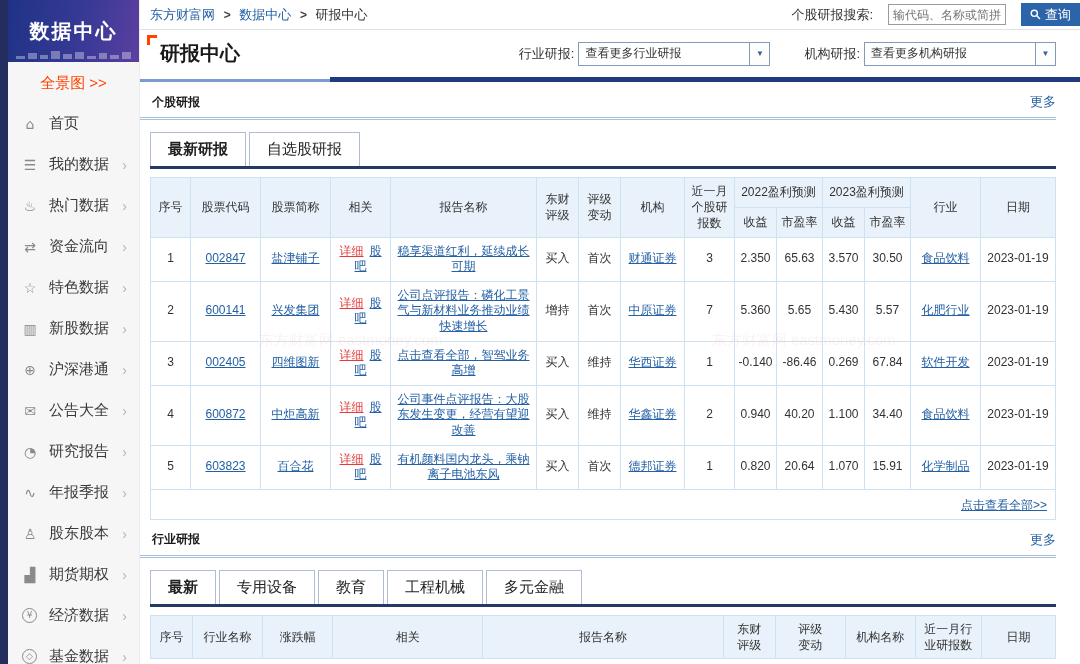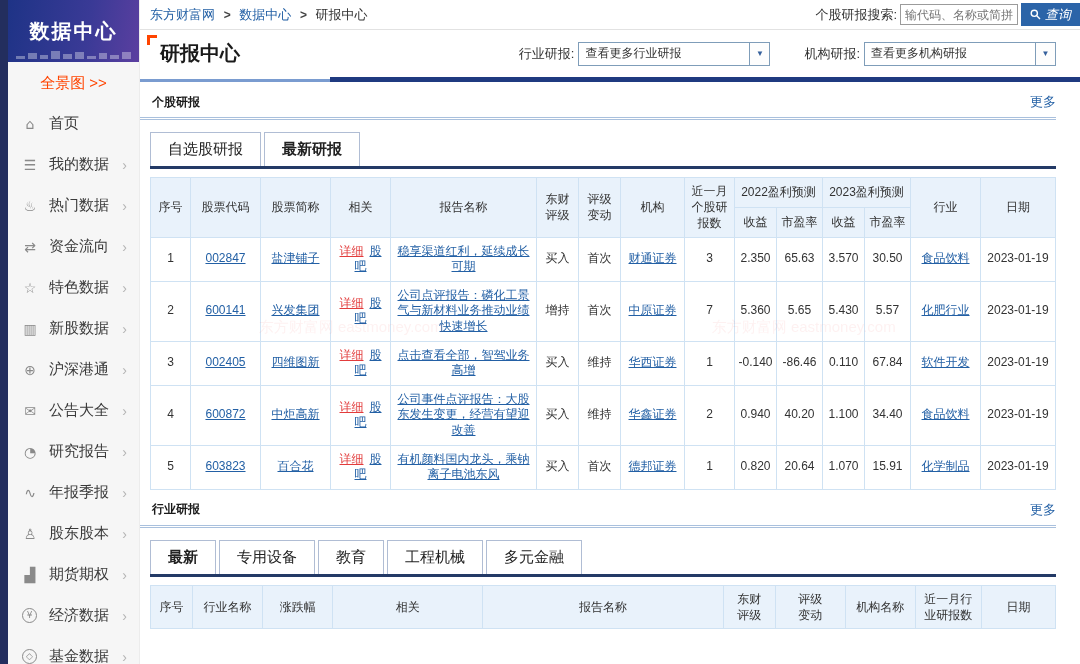--- a/index.html
+++ b/index.html
@@ -24,26 +24,26 @@
   .nav-label { flex:1; }
   .nav-arrow { color:#b5b5b5; font-size:14px; padding-right:4px; }
 
   
   .main { flex:1; background:#fff; display:flex; flex-direction:column; }
   .topbar { height:30px; flex:none; display:flex; align-items:center; justify-content:space-between;
     padding:0 6px 0 10px; border-bottom:1px solid #e2e2e2; }
   .crumbs { font-size:13px; color:#333; }
   .crumb-link { color:#2360a5; cursor:pointer; }
   .crumb-sep { margin:0 5px; color:#444; font-weight:bold; font-size:12px; }
-  .searchbox { display:flex; align-items:center; gap:3px;margin-left:24px; }
+  .searchbox { display:flex; align-items:center; gap:15px;margin-left:24px; }
   .search-label { font-size:13px; color:#333; }
   .search-input { width:118px; height:21px; border:1px solid #9b9b9b; font-size:12px; padding:0 4px; color:#333;
     font-family:"Liberation Sans","DejaVu Sans",sans-serif; }
   .search-btn { display:flex; align-items:center; gap:4px; background:#2b64a8; color:#fff; border:none;
-    height:23px; padding:0 9px; font-size:13px; cursor:pointer; font-family:inherit;font-style:italic; }
+    height:23px; padding:0 9px; font-size:13px; cursor:pointer; font-family:inherit; }
 
   .page-header { height:47px; flex:none; display:flex; align-items:center; padding:0 30px 0 12px; position:relative; }
   .corner-mark { position:absolute; left:7px; top:5px; width:10px; height:10px;
     border-left:3px solid #ff4400; border-top:3px solid #ff4400; }
   .page-title { font-size:20px; font-weight:bold; color:#1a1a1a; padding-left:8px; }
   .filters { margin-left:auto; display:flex; gap:34px; align-items:flex-start; }
   .filter { display:flex; align-items:center; gap:4px; }
   .filter-label { font-size:13px; color:#333; }
   .selectbox { width:192px; height:24px; border:1px solid #7f9db9; display:flex; align-items:center; background:#fff; cursor:pointer; }
   .sel-value { flex:1; font-size:12px; color:#333; padding:0 6px; white-space:nowrap; overflow:hidden; }
@@ -224,22 +224,22 @@
         <span class="dark"></span>
       </div>
 
     <div class="section-head">
       <span class="section-title">个股研报</span>
       <span class="more-link">更多</span>
     </div>
     <div class="section-rule"></div>
 
     <div class="tabs">
+      <span class="tab active">最新研报</span>
       <span class="tab">自选股研报</span>
-      <span class="tab active">最新研报</span>
     </div>
 
     <div class="tbl-wrap">
       <span class="watermark wm1">东方财富网 eastmoney.com</span>
       <span class="watermark wm2">东方财富网 eastmoney.com</span>
       <table class="tbl">
         <colgroup>
           <col style="width:40px">
             <col style="width:70px">
             <col style="width:70px">
@@ -319,21 +319,21 @@
             <td><span class="lnk">002405</span></td>
             <td><span class="lnk">四维图新</span></td>
             <td><span class="lnk-red">详细</span><span class="rel-gap"></span><span class="lnk">股吧</span></td>
             <td><span class="lnk">点击查看全部，智驾业务高增</span></td>
             <td>买入</td>
             <td>维持</td>
             <td><span class="lnk">华西证券</span></td>
             <td>1</td>
             <td>-0.140</td>
             <td>-86.46</td>
-            <td>0.110</td>
+            <td>0.269</td>
             <td>67.84</td>
             <td><span class="lnk">软件开发</span></td>
             <td>2023-01-19</td>
           </tr>
           <tr>
             <td>4</td>
             <td><span class="lnk">600872</span></td>
             <td><span class="lnk">中炬高新</span></td>
             <td><span class="lnk-red">详细</span><span class="rel-gap"></span><span class="lnk">股吧</span></td>
             <td><span class="lnk">公司事件点评报告：大股东发生变更，经营有望迎改善</span></td>
@@ -360,20 +360,23 @@
             <td>1</td>
             <td>0.820</td>
             <td>20.64</td>
             <td>1.070</td>
             <td>15.91</td>
             <td><span class="lnk">化学制品</span></td>
             <td>2023-01-19</td>
           </tr>
         </tbody>
       </table>
+      <div class="view-all">
+        <span class="lnk">点击查看全部&gt;&gt;</span>
+      </div>
     </div>
 
     <div class="section-head">
       <span class="section-title">行业研报</span>
       <span class="more-link">更多</span>
     </div>
     <div class="section-rule"></div>
 
     <div class="tabs">
       <span class="tab active">最新</span>

